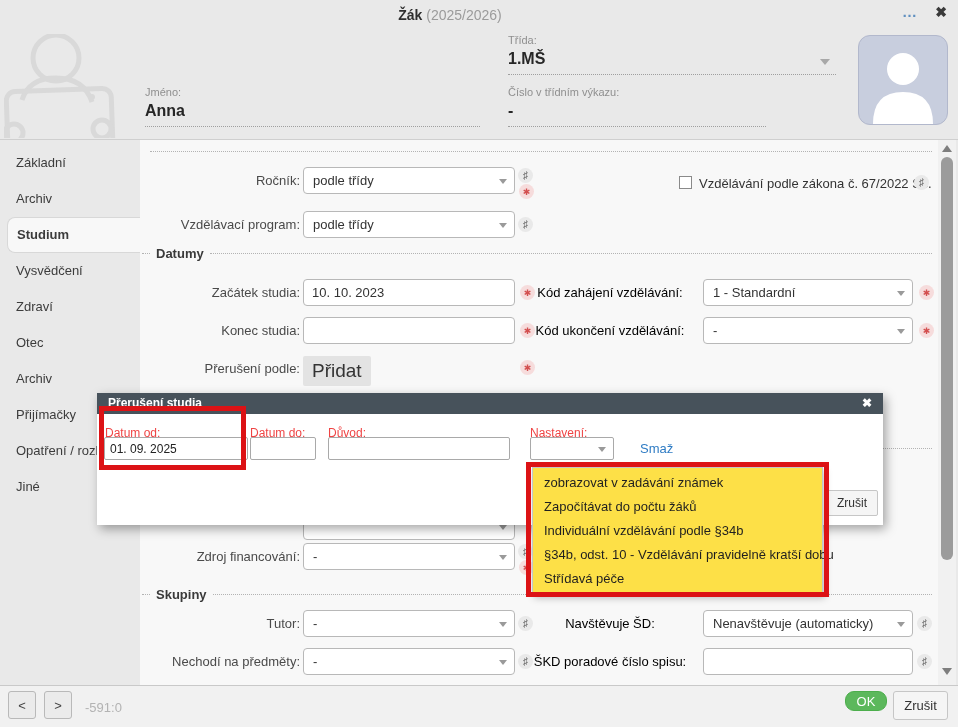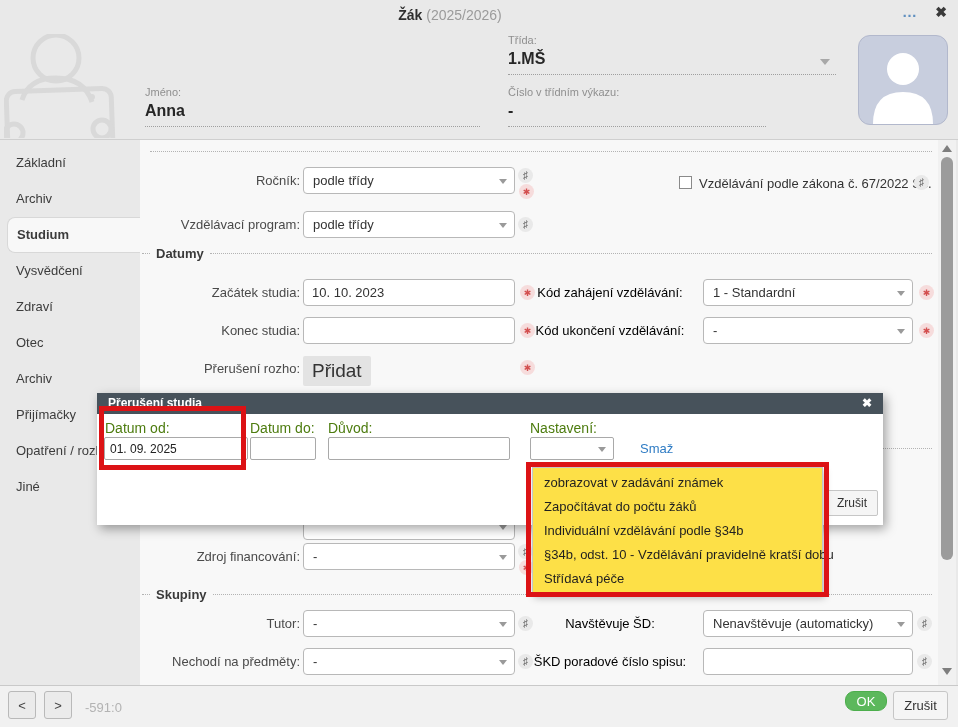--- a/index.html
+++ b/index.html
@@ -66,21 +66,21 @@
   .sb-down{top:528px;border-top:7px solid #7e7e7e;}
   .sb-thumb{position:absolute;left:3px;top:17px;width:12px;height:403px;background:#9b9b9b;border-radius:6px;cursor:grab;}
 
   
   .modal{position:absolute;left:97px;top:393px;width:786px;height:132px;background:#fff;z-index:10;
          box-shadow:3px 4px 10px rgba(0,0,0,0.35);}
   .modal-header{height:21px;background:#47525b;color:#fff;font-size:12px;font-weight:bold;
                 line-height:21px;padding:0 11px;position:relative;}
   .modal-close{position:absolute;right:11px;top:0;color:#fff;font-size:12px;font-weight:bold;cursor:pointer;}
   .modal-body{position:relative;height:111px;}
-  .m-lbl{position:absolute;top:6px;font-size:14px;color:#4d7c0f;white-space:nowrap;}
+  .m-lbl{position:absolute;top:12px;font-size:12px;color:#ef4444;white-space:nowrap;}
   .m-inp{position:absolute;top:23px;height:23px;border:1px solid #a9a9a9;border-radius:2px;font-size:12px;
          padding:0 5px;box-sizing:border-box;background:#fff;font-family:"Liberation Sans",sans-serif;color:#222;}
   .m-sel{position:absolute;top:23px;height:23px;border:1px solid #a9a9a9;border-radius:2px;background:#fff;
          box-sizing:border-box;cursor:pointer;}
   .m-sel .arr{top:9px;}
   .m-link{position:absolute;left:543px;top:27px;font-size:13px;color:#2f7cc4;cursor:pointer;}
   .m-cancel{position:absolute;left:729px;top:76px;background:#f5f5f5;border:1px solid #c6c6c6;border-radius:2px;
             font-size:12px;color:#333;padding:5px 10px;cursor:pointer;font-family:"Liberation Sans",sans-serif;}
 
   
@@ -206,21 +206,21 @@
     <span class="flabel" style="top:183px">Konec studia:</span>
     <input class="inp" style="left: 163px; top: 177px; width: 212px;" value="">
     <span class="req" style="left:380px;top:183px">✱</span>
     <span class="flabel-r" style="top:183px">Kód ukončení vzdělávání:</span>
     <div class="sel" style="left:563px;top:177px;width:210px">
       <span>-</span>
       <i class="arr"></i>
     </div>
     <span class="req" style="left:779px;top:183px">✱</span>
 
-    <span class="flabel" style="top:221px">Přerušení rozho:</span>
+    <span class="flabel" style="top:221px">Přerušení podle:</span>
     <button class="mini-btn" style="left:163px;top:216px">Přidat</button>
     <span class="req" style="left:380px;top:220px">✱</span>
 
     <div class="dotline" style="top:308px"></div>
 
     <div class="sel" style="left:163px;top:373px;width:212px">
       <i class="arr"></i>
     </div>
 
     <span class="flabel" style="top:409px">Zdroj financování:</span>

